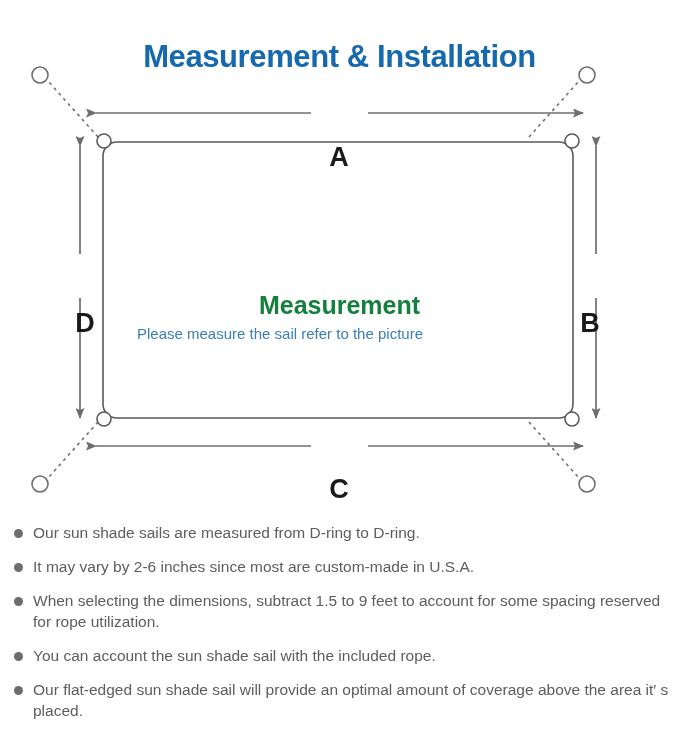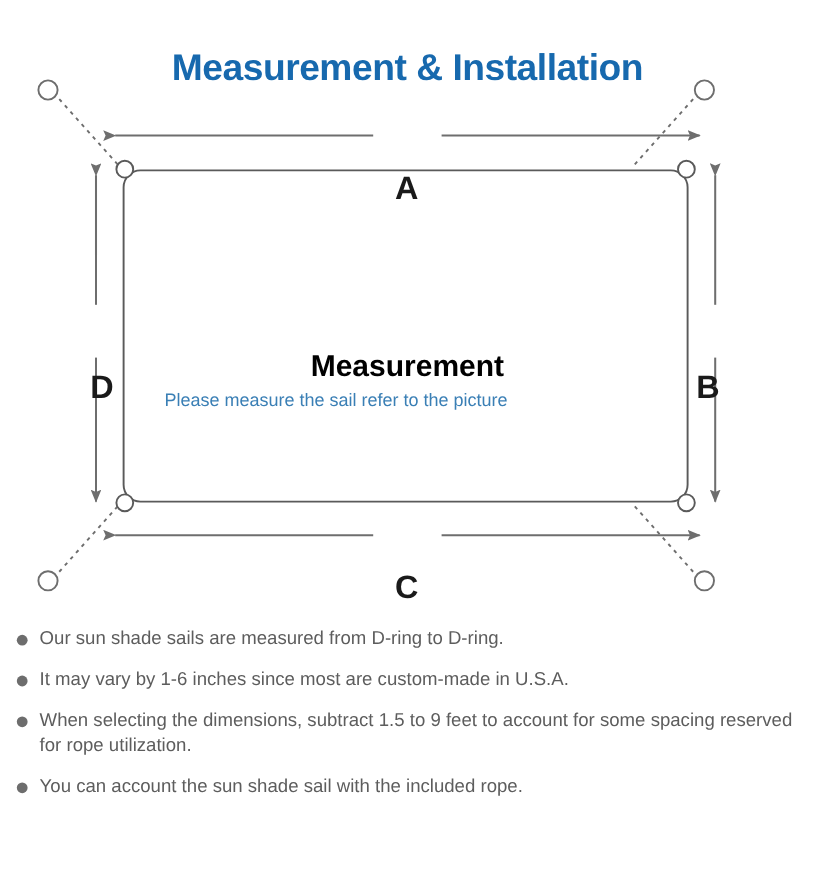--- a/index.html
+++ b/index.html
@@ -44,21 +44,21 @@
     display: block;
   }
 
   
   .sail-title {
     position: absolute;
     left: 0;
     top: 242px;
     width: 679px;
     text-align: center;
-    color: #000000;
+    color: #15803d;
     font-weight: bold;
     font-size: 25px;
     line-height: 30px;
     white-space: nowrap;
   }
   .sail-sub {
     position: absolute;
     left: 0;
     top: 276px;
     width: 560px;
@@ -183,23 +183,27 @@
   <div class="dim-letter dim-d">D</div>
 </div>
 
 <div class="notes">
   <div class="note-row">
     <span class="note-bullet"></span>
     <span class="note-text">Our sun shade sails are measured from D-ring to D-ring.</span>
   </div>
   <div class="note-row">
     <span class="note-bullet"></span>
-    <span class="note-text">It may vary by 1-6 inches since most are custom-made in U.S.A.</span>
+    <span class="note-text">It may vary by 2-6 inches since most are custom-made in U.S.A.</span>
   </div>
   <div class="note-row">
     <span class="note-bullet"></span>
     <span class="note-text">When selecting the dimensions, subtract 1.5 to 9 feet to account for some spacing reserved for rope utilization.</span>
   </div>
   <div class="note-row">
     <span class="note-bullet"></span>
     <span class="note-text">You can account the sun shade sail with the included rope.</span>
   </div>
+  <div class="note-row">
+    <span class="note-bullet"></span>
+    <span class="note-text">Our flat-edged sun shade sail will provide an optimal amount of coverage above the area it′ s placed.</span>
+  </div>
 </div>
 
 </body></html>

